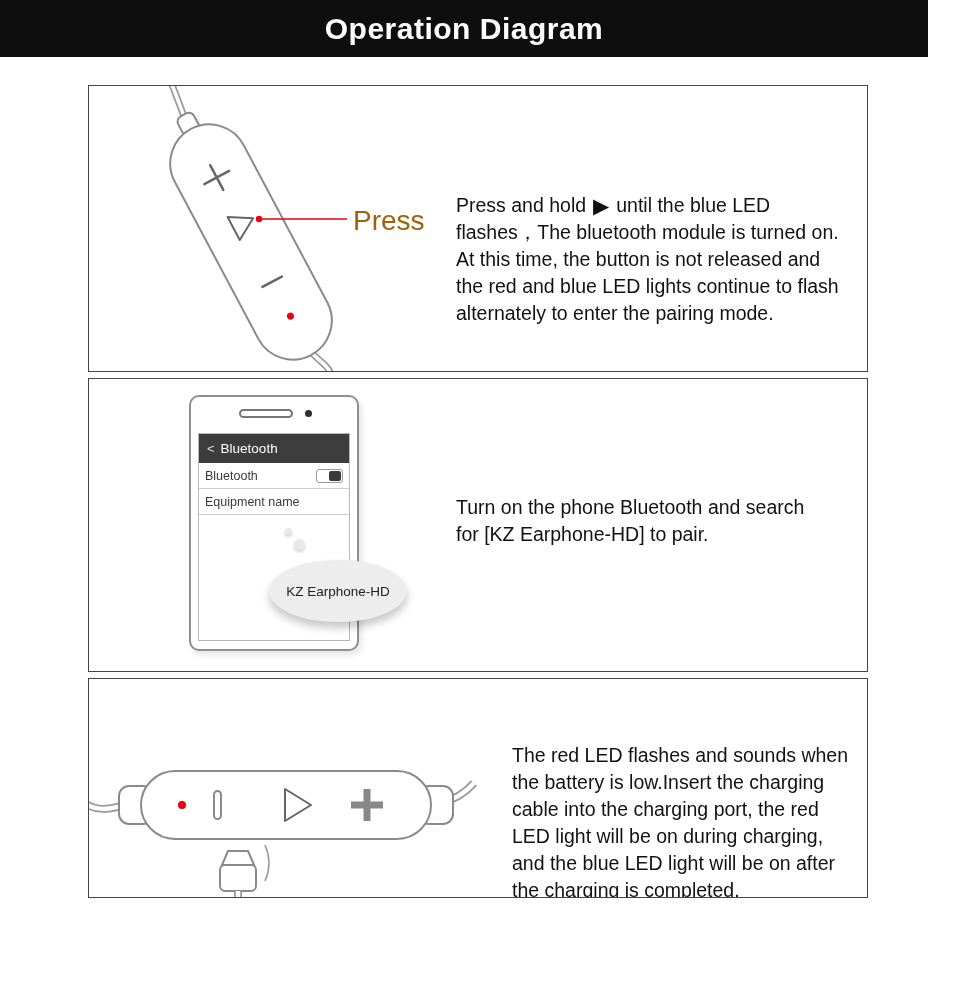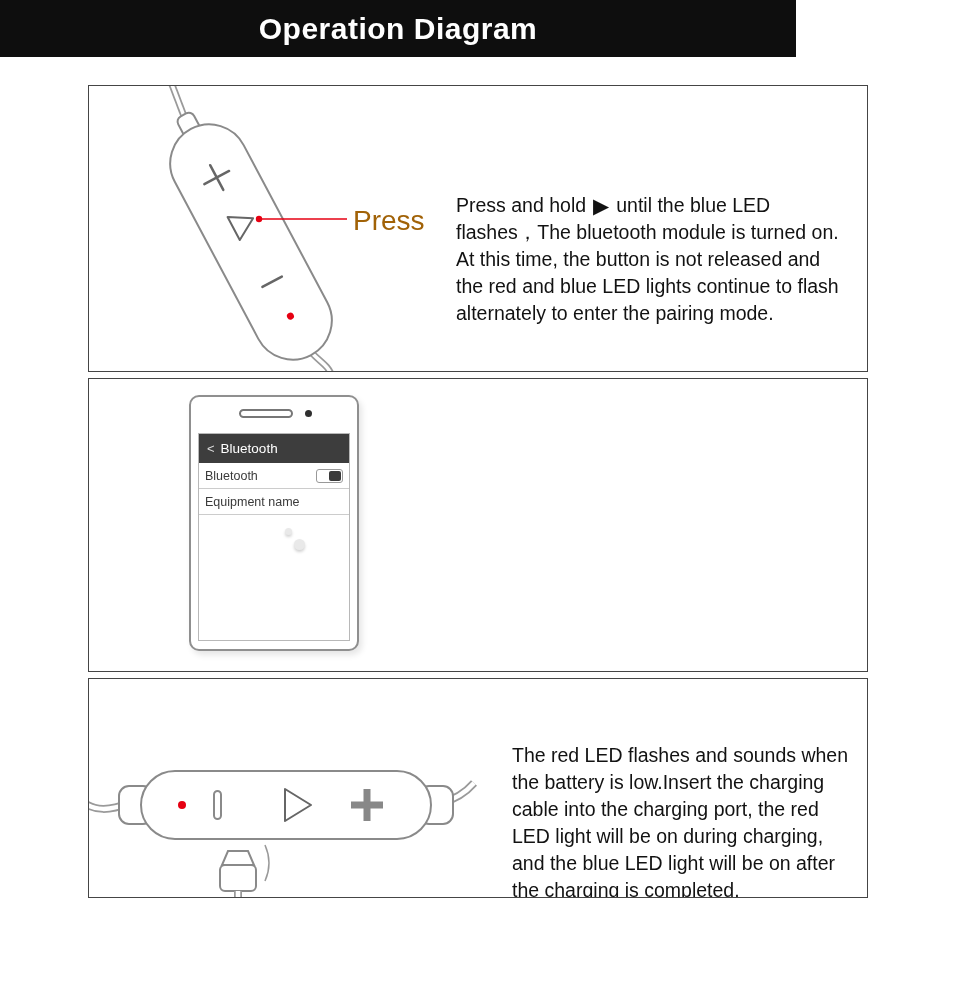--- a/index.html
+++ b/index.html
@@ -2,21 +2,21 @@
 <html><head>
 <meta charset="utf-8">
 <style>
   * { margin:0; padding:0; box-sizing:border-box; }
   html,body { background:#fff; }
   body {
     width:960px; height:1006px; position:relative; overflow:hidden;
     font-family:"Liberation Sans", sans-serif; color:#111;
   }
   .header {
-    position:absolute; left:0; top:0; width:796px; height:57px;
+    position:absolute; left:0; top:0; width:928px; height:57px;
     background:#0e0e0e; color:#fff; display:flex; align-items:center; justify-content:center;
   }
   .header-title { font-size:30px; font-weight:bold; letter-spacing:.5px; }
 
   .panel {
     position:absolute; left:88px; width:780px; background:#fff;
     border:1px solid #454545; overflow:hidden;
   }
   #panel1 { top:85px;  height:287px; }
   #panel2 { top:378px; height:294px; }
@@ -121,20 +121,24 @@
             <span class="knob"></span>
           </span>
       </div>
       <div class="phone-row">
         <span>Equipment name</span>
       </div>
     </div>
   </div>
   <div class="trail-circle trail-2"></div>
   <div class="trail-circle trail-1"></div>
+  <div class="bubble">
+    <span>KZ Earphone-HD</span>
+  </div>
+  <p class="panel-text">Turn on the phone Bluetooth and search for [KZ Earphone-HD] to pair.</p>
 </section>
 
 <section class="panel" id="panel3">
   <svg class="illus" width="778" height="295" viewBox="0 0 778 295">
 
     <path class="cable-outer" d="M40 124 C 20 132, 6 132, -6 123"></path>
     <path class="cable-inner" d="M40 124 C 20 132, 6 132, -6 123"></path>
 
     <path class="cable-outer" d="M352 124 C 368 120, 378 112, 385 104"></path>
     <path class="cable-inner" d="M352 124 C 368 120, 378 112, 385 104"></path>

